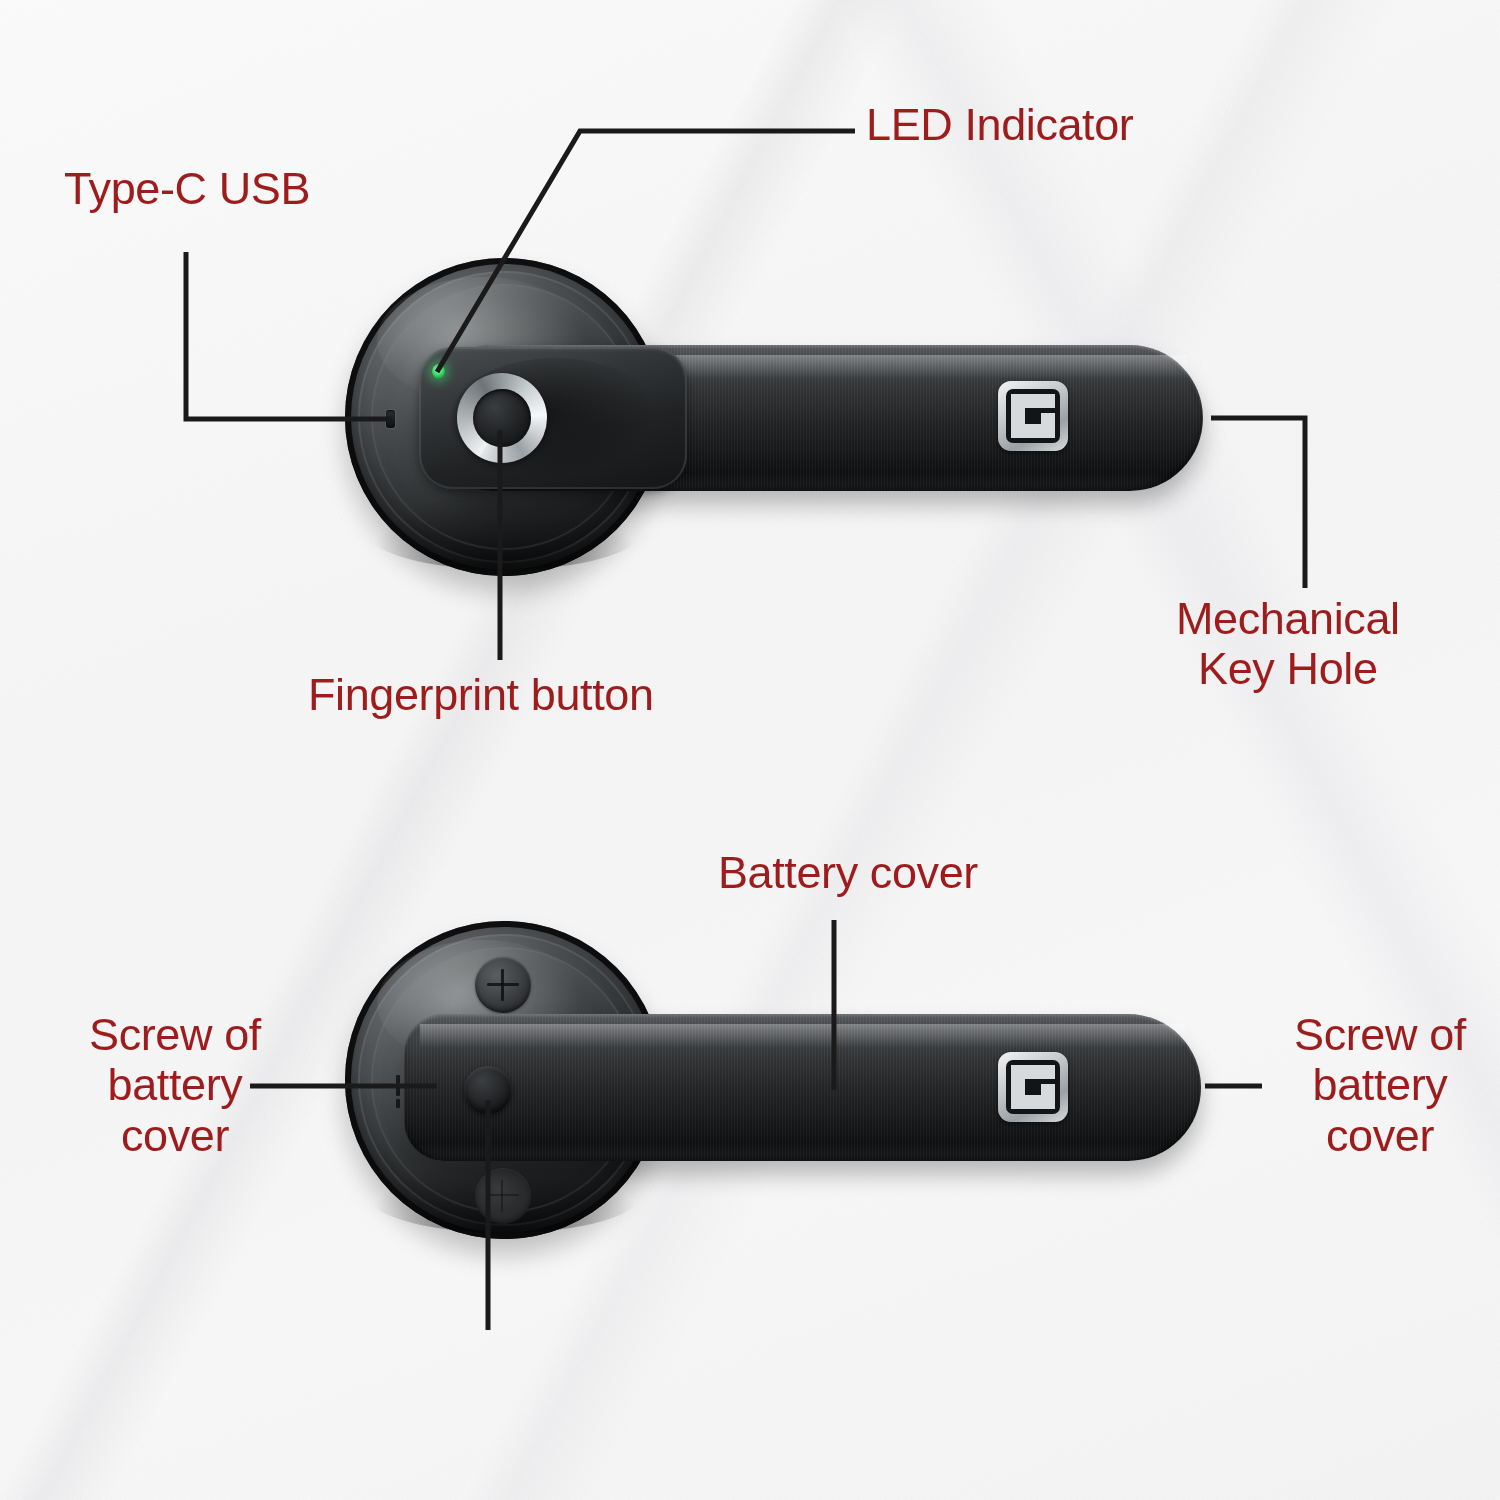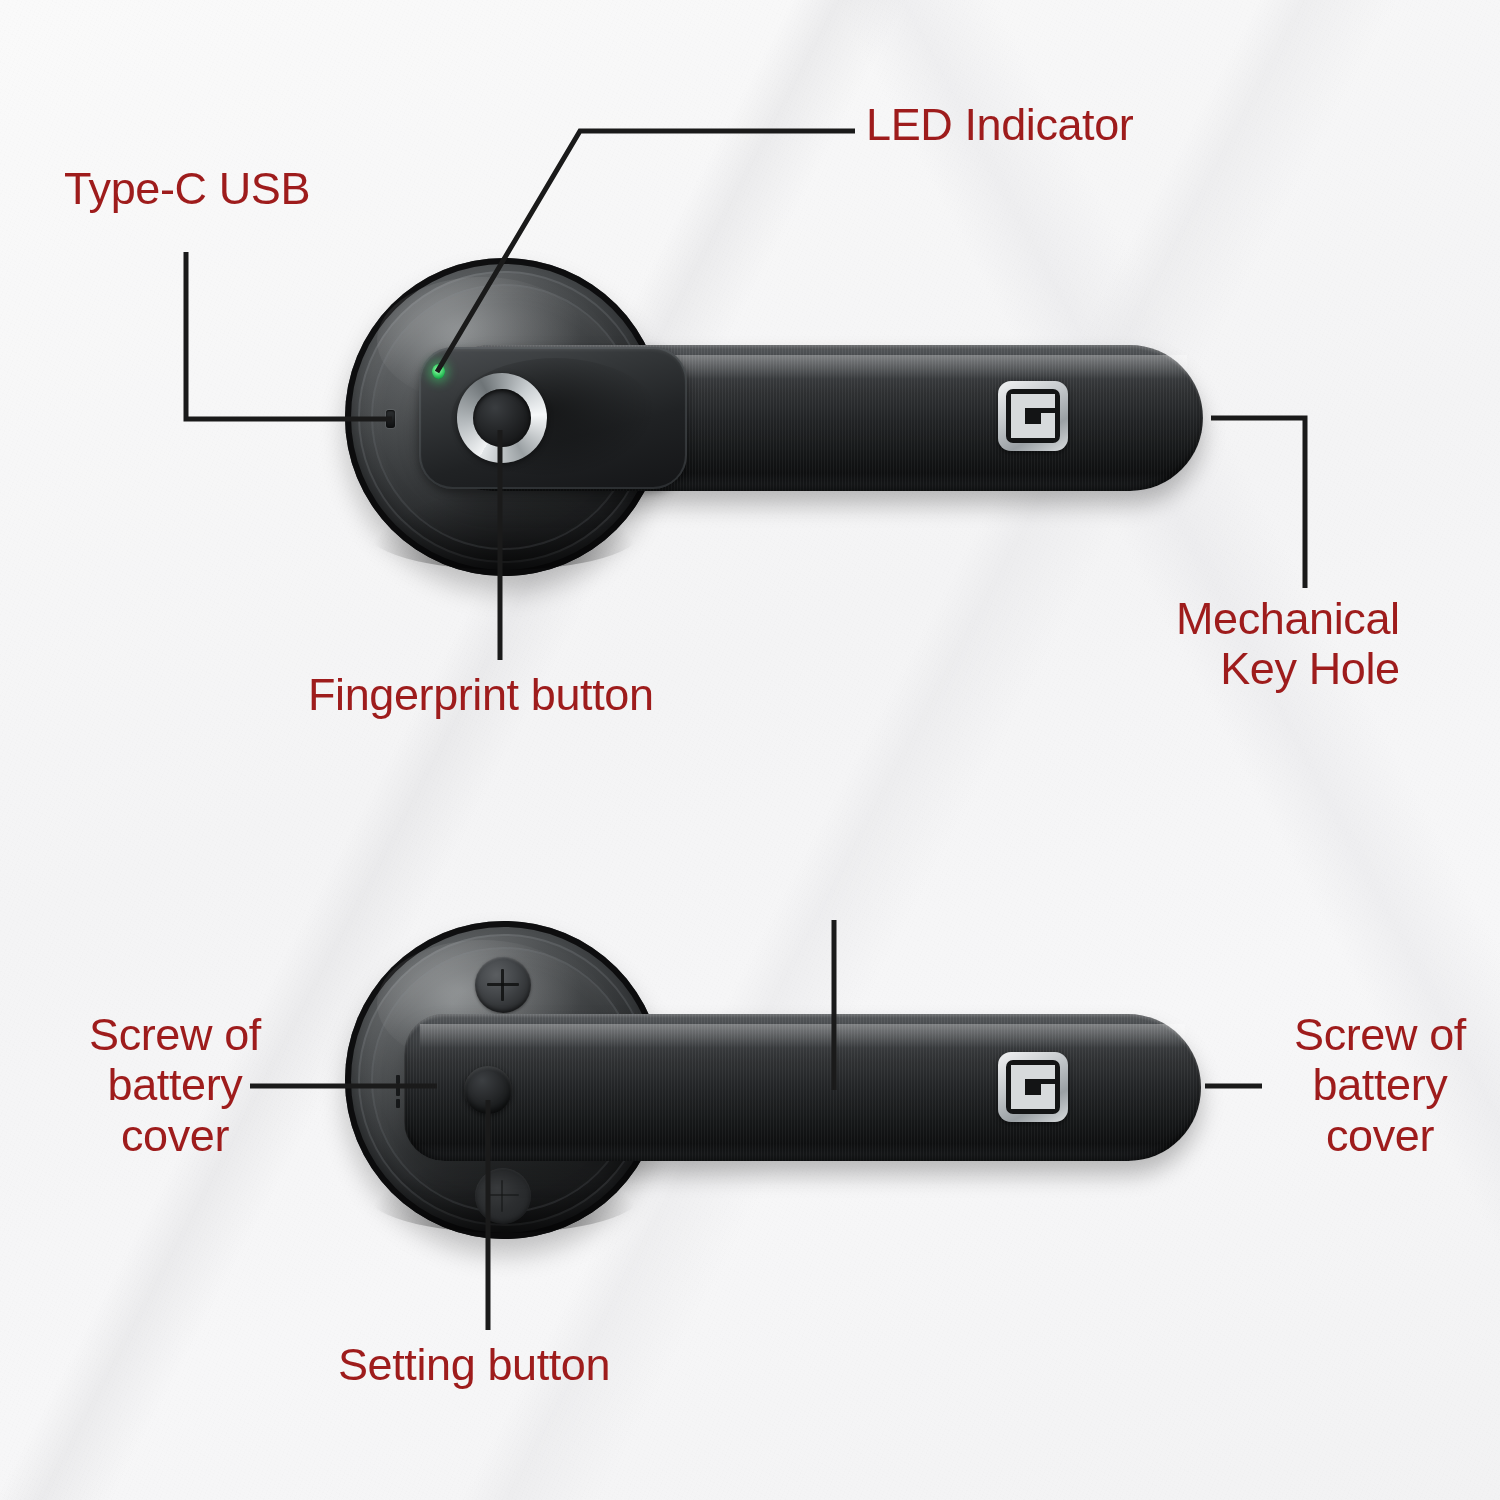--- a/index.html
+++ b/index.html
@@ -36,21 +36,21 @@
     color: #9e1c1c;
     font-weight: 400;
     line-height: 1.12;
     white-space: pre-line;
     letter-spacing: -0.4px;
     z-index: 30;
   }
   .lbl-led          { left: 866px;  top: 100px;  font-size: 45px; }
   .lbl-typec        { left: 64px;   top: 164px;  font-size: 45px; }
   .lbl-fingerprint  { left: 308px;  top: 670px;  font-size: 45px; }
-  .lbl-keyhole      { left: 1176px; top: 594px;  font-size: 45px; text-align: right; }
+  .lbl-keyhole      { left: 1176px; top: 594px;  font-size: 45px; text-align: center; }
   .lbl-battery      { left: 718px;  top: 848px;  font-size: 45px; }
   .lbl-screwleft    { left: 56px;   top: 1010px; font-size: 45px; text-align: center; width: 238px;}
   .lbl-screwright   { left: 1268px; top: 1010px; font-size: 45px; text-align: center; width: 224px;}
   .lbl-setting      { left: 338px;  top: 1340px; font-size: 45px; }
 
   
   .leaders { position: absolute; inset: 0; z-index: 25; pointer-events: none; }
 
   
   .lock { position: absolute; z-index: 10; }
@@ -287,24 +287,24 @@
 
   <div class="label lbl-led">LED Indicator</div>
 
   <div class="label lbl-typec">Type-C USB</div>
 
   <div class="label lbl-fingerprint">Fingerprint button</div>
 
   <div class="label lbl-keyhole">Mechanical
 Key Hole</div>
 
+  <div class="label lbl-battery">Battery cover</div>
 
   <div class="label lbl-screwleft">Screw of
 battery
 cover</div>
 
   <div class="label lbl-screwright">Screw of
 battery
 cover</div>
 
-  <div class="label lbl-setting">Setting button</div>
 
 </div>
 
 </body></html>

